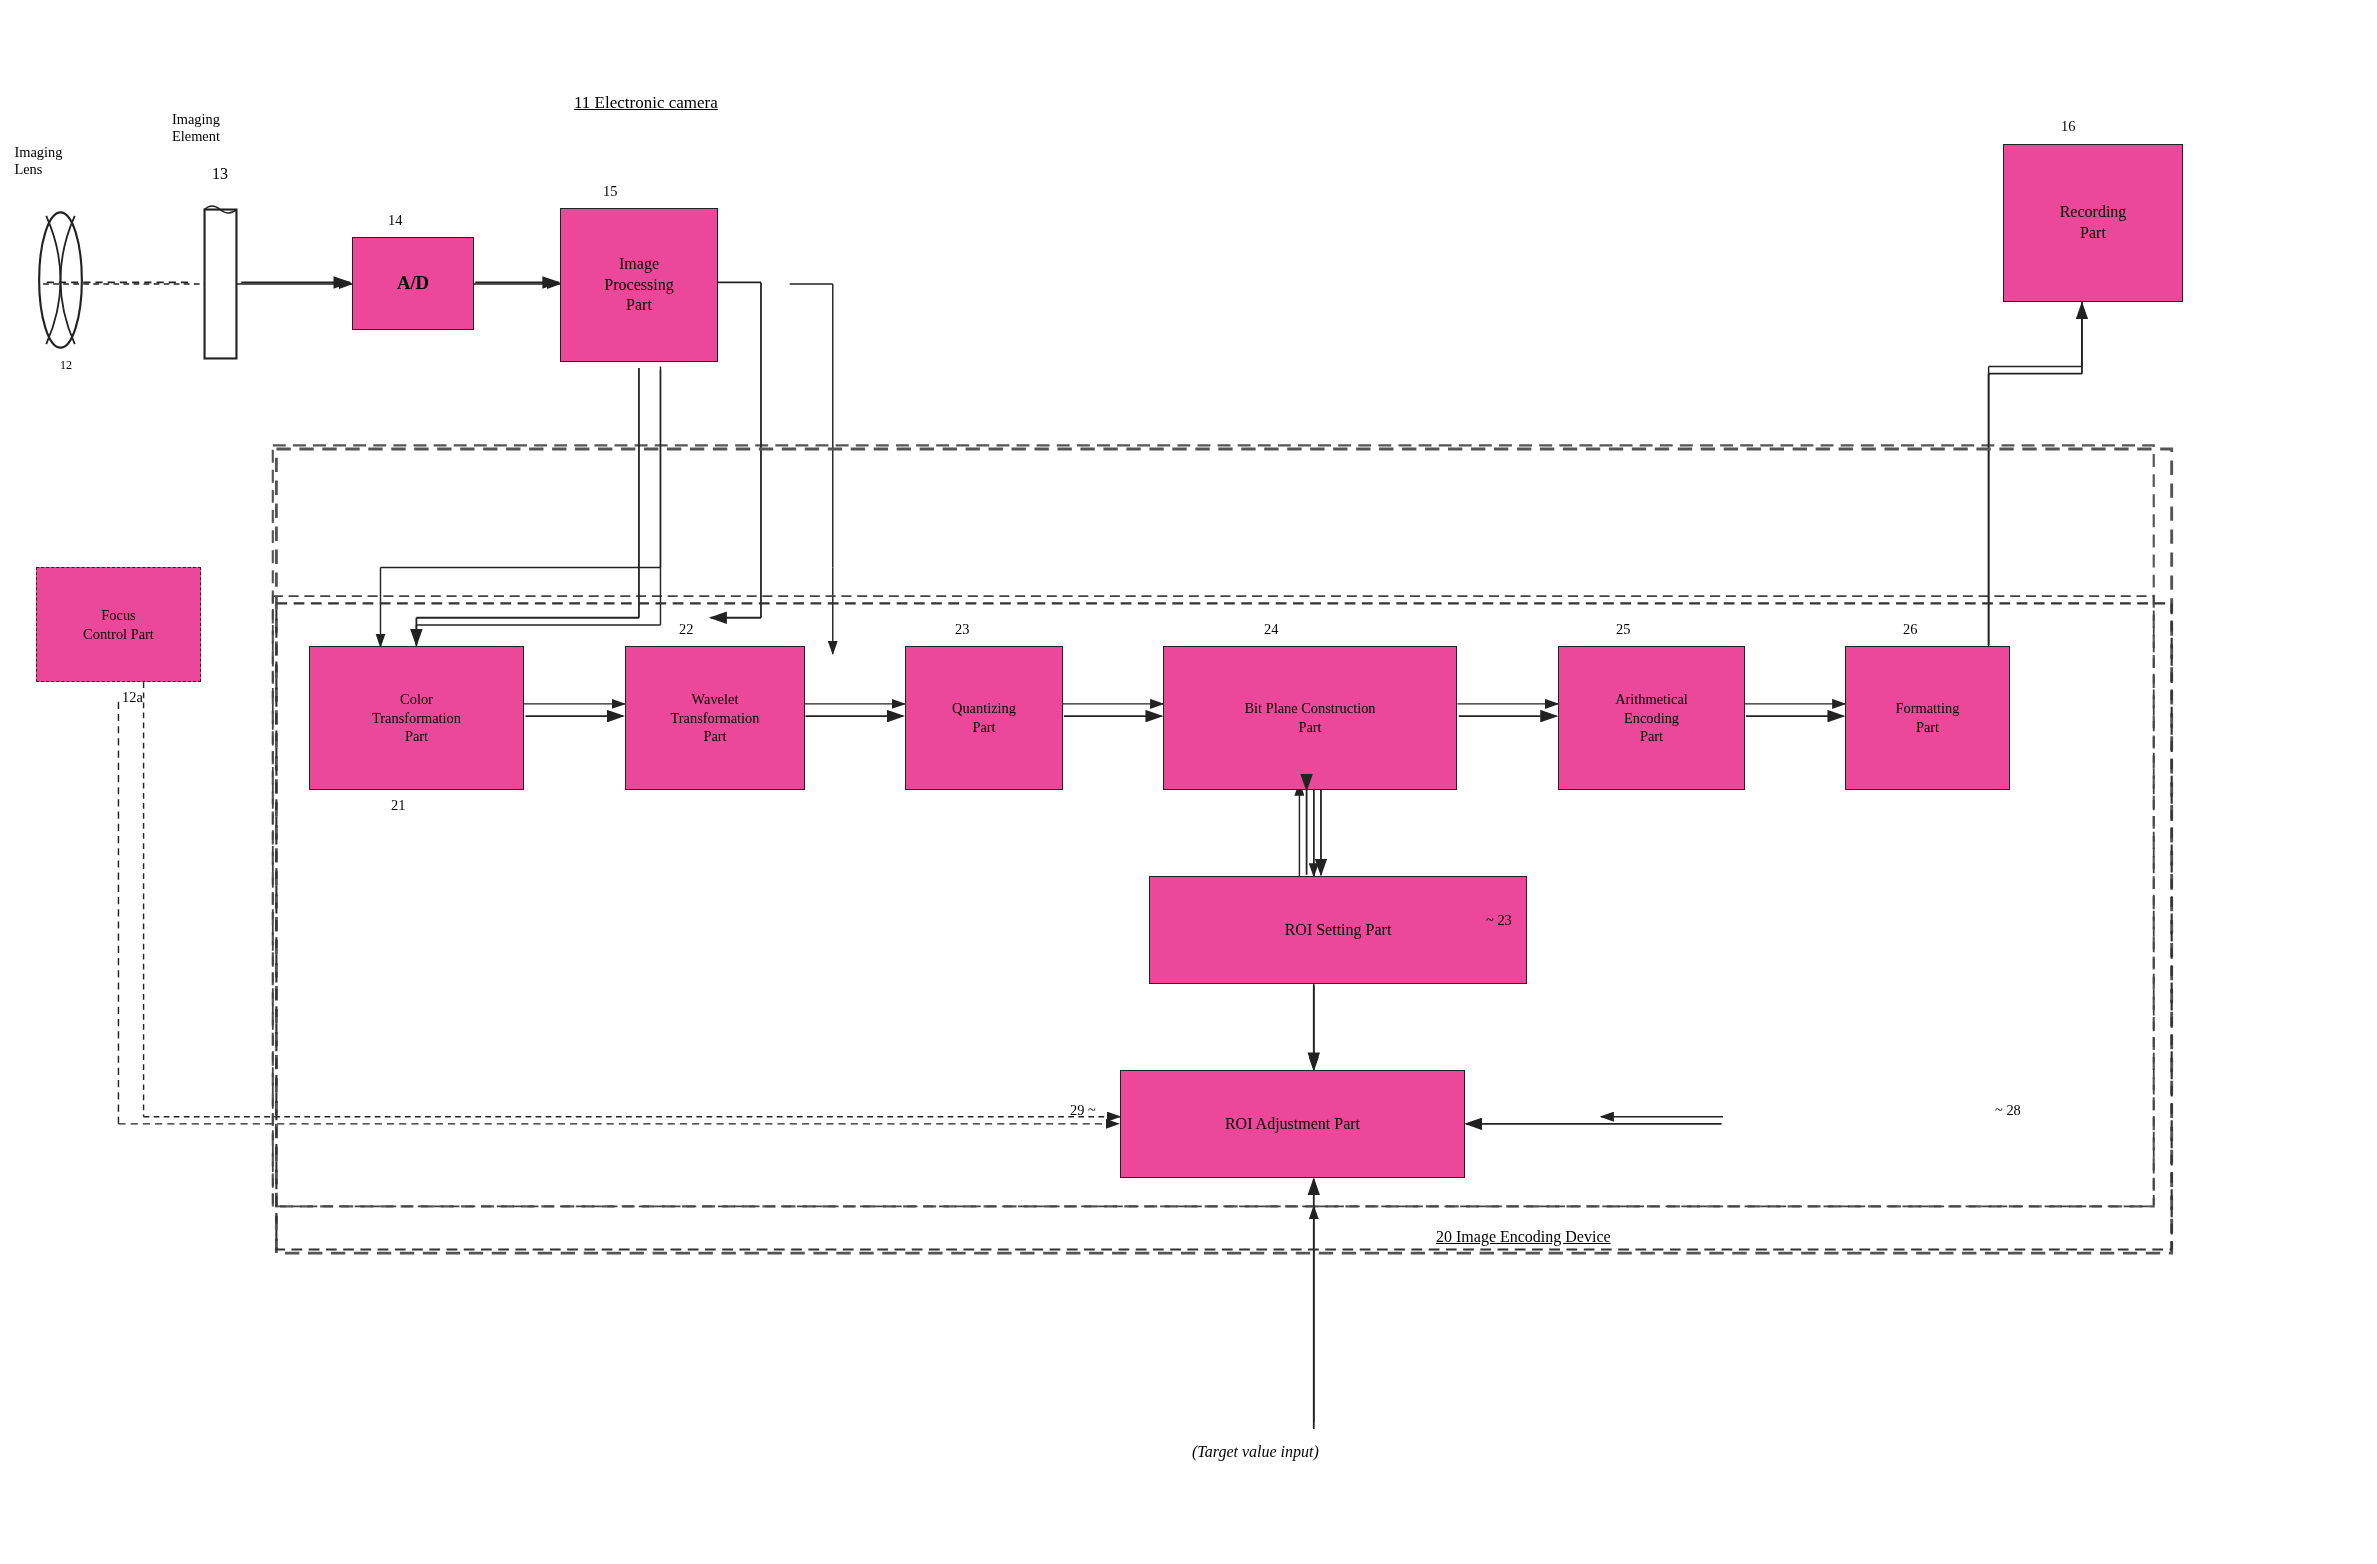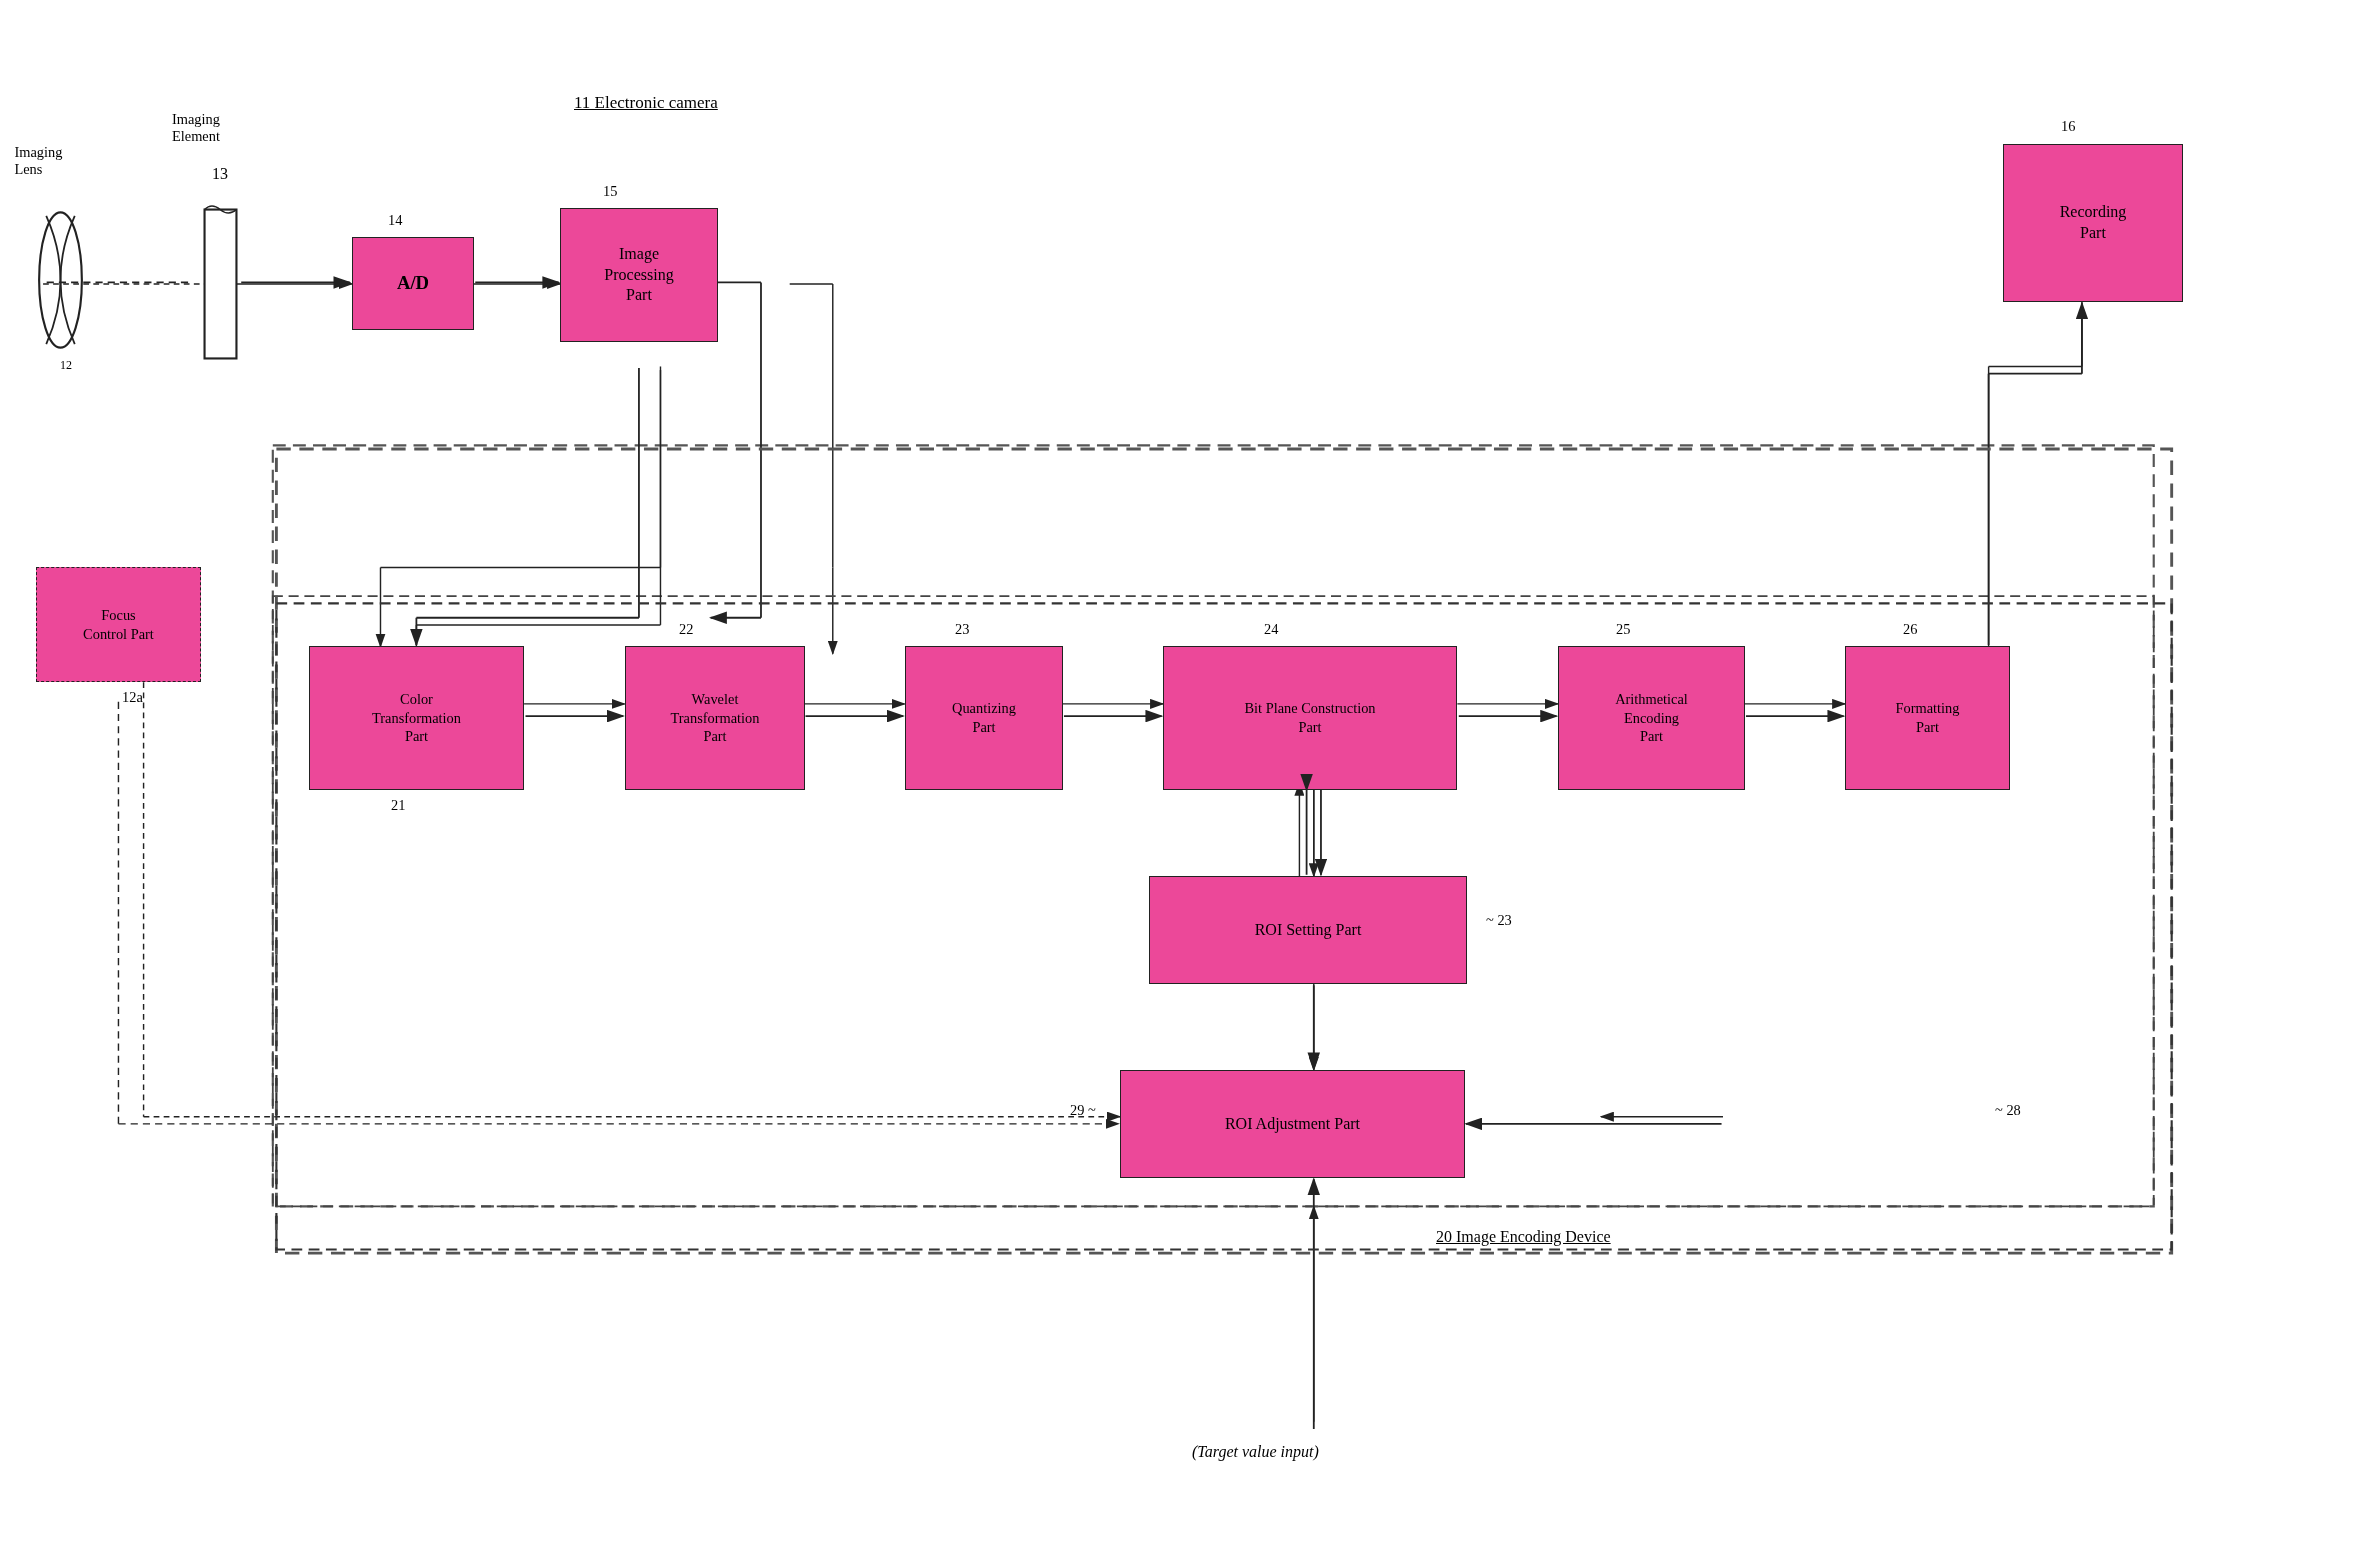--- a/index.html
+++ b/index.html
@@ -138,21 +138,21 @@
     <path d="M5 5 Q15 -5 27 5 Q39 15 50 5" fill="none" stroke="#222" stroke-width="2"></path>
   </svg>
 
   <div class="label underline" style="left:574px; top:93px; font-size:17px; font-weight:normal;">11   Electronic camera</div>
 
   <div class="box" style="left:352px; top:237px; width:122px; height:93px; font-size:18.7px; font-weight:bold;">
     <span>A/D</span>
   </div>
   <div class="label" style="left:388px; top:212px;">14</div>
 
-  <div class="box" style="left:560px; top:208px; width:158px; height:134px;">
+  <div class="box" style="left:560px; top:208px; width:158px; height:154px;">
     <span>Image<br>Processing<br>Part</span>
   </div>
   <div class="label" style="left:603px; top:183px;">15</div>
 
   <div class="box" style="left:2003px; top:144px; width:180px; height:158px;">
     <span>Recording<br>Part</span>
   </div>
   <div class="label" style="left:2061px; top:118px;">16</div>
 
   <div class="box dashed" style="left:36px; top:567px; width:165px; height:115px; border-style:dashed; font-size:14.4px;">
@@ -183,21 +183,21 @@
   <div class="box" style="left:1558px; top:646px; width:187px; height:144px; font-size:14.4px;">
     <span>Arithmetical<br>Encoding<br>Part</span>
   </div>
   <div class="label" style="left:1616px; top:621px;">25</div>
 
   <div class="box" style="left:1845px; top:646px; width:165px; height:144px; font-size:14.4px;">
     <span>Formatting<br>Part</span>
   </div>
   <div class="label" style="left:1903px; top:621px;">26</div>
 
-  <div class="box" style="left:1149px; top:876px; width:318px; height:108px; font-size:16px;">
+  <div class="box" style="left:1149px; top:876px; width:378px; height:108px; font-size:16px;">
     <span>ROI Setting Part</span>
   </div>
   <div class="label" style="left:1486px; top:912px;">~ 23</div>
 
   <div class="box" style="left:1120px; top:1070px; width:345px; height:108px; font-size:16px;">
     <span>ROI Adjustment Part</span>
   </div>
   <div class="label" style="left:1070px; top:1102px;">29 ~</div>
 
   <div class="label" style="left:1995px; top:1102px;">~ 28</div>

